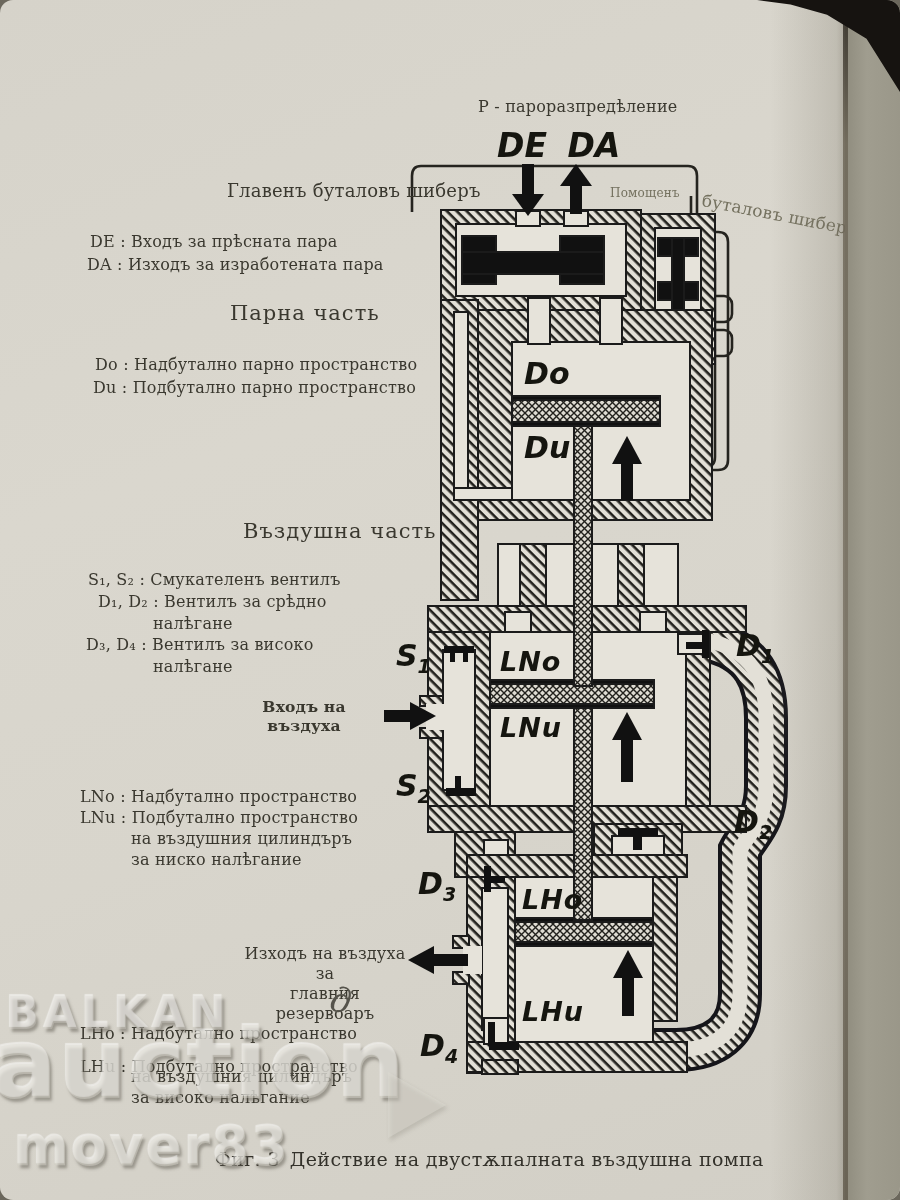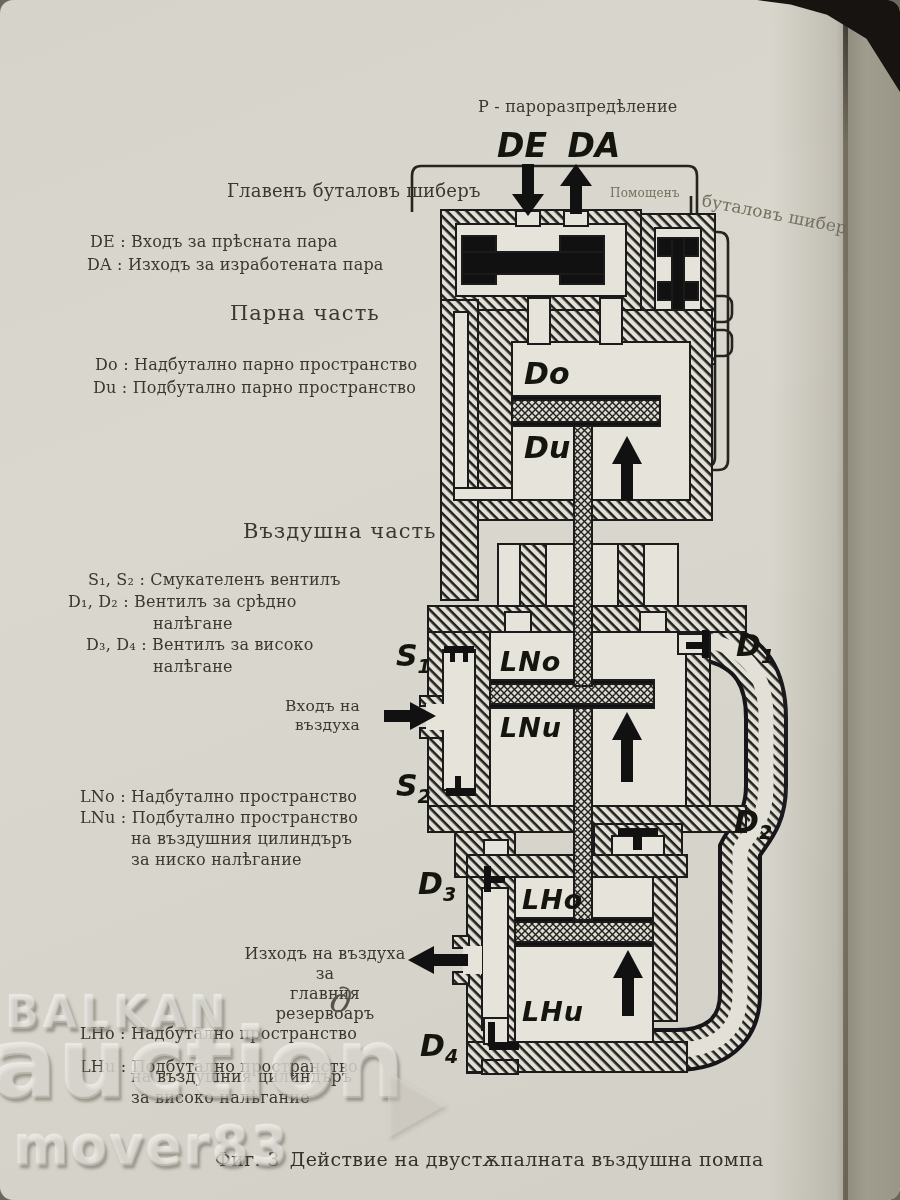--- a/index.html
+++ b/index.html
@@ -20,21 +20,21 @@
   .title{font-size:21px;letter-spacing:1px;}
   .small{font-size:15.5px;}
   .gray{color:#74715f;}
   .dl{position:absolute;font-family:"DejaVu Sans",sans-serif;font-style:italic;font-weight:bold;
       font-size:30px;color:#15150f;white-space:nowrap;}
   .dl sub{font-size:19px;line-height:0;}
   .dl.med{font-size:27px;letter-spacing:1px;}
   .dl.big{font-size:33px;word-spacing:9px;}
   .caption{font-size:19px;letter-spacing:.4px;color:#33312a;}
   .blockc{text-align:center;white-space:normal;line-height:20px;}
-  .blockr{text-align:right;white-space:normal;line-height:19px;}
+  .blockr{text-align:center;white-space:normal;line-height:19px;font-weight:bold;}
   
   .wm{position:absolute;font-family:"DejaVu Sans",sans-serif;font-weight:bold;
       color:rgba(224,221,212,.42);
       text-shadow:-1px -2px 1px rgba(255,255,255,.5),2px 3px 3px rgba(96,92,82,.5);
       pointer-events:none;}
   .wm1{font-size:44px;letter-spacing:4px;color:rgba(219,216,207,.30);}
   .wm2{font-size:97px;letter-spacing:1px;}
   .wm3{font-size:53px;letter-spacing:2px;}
   .wm-tri{position:absolute;width:0;height:0;border-top:33px solid transparent;
       border-bottom:33px solid transparent;border-left:58px solid rgba(222,219,210,.45);
@@ -232,21 +232,21 @@
   </div>
   <div class="hand" style="left:330px;top:980px;">д</div>
 
   <div class="t" style="left:90px;top:232px;">DE : Входъ за прѣсната пара</div>
   <div class="t" style="left:87px;top:255px;">DA : Изходъ за изработената пара</div>
   <div class="t title" style="left:230px;top:301px;">Парна часть</div>
   <div class="t" style="left:95px;top:355px;">Do : Надбутално парно пространство</div>
   <div class="t" style="left:93px;top:378px;">Du : Подбутално парно пространство</div>
   <div class="t title" style="left:243px;top:519px;">Въздушна часть</div>
   <div class="t" style="left:88px;top:570px;">S₁, S₂ : Смукателенъ вентилъ</div>
-  <div class="t" style="left:68px;top:592px;">D₁, D₂ : Вентилъ за срѣдно</div>
+  <div class="t" style="left:98px;top:592px;">D₁, D₂ : Вентилъ за срѣдно</div>
   <div class="t" style="left:153px;top:614px;">налѣгане</div>
   <div class="t" style="left:86px;top:635px;">D₃, D₄ : Вентилъ за високо</div>
   <div class="t" style="left:153px;top:657px;">налѣгане</div>
   <div class="t" style="left:80px;top:787px;">LNo : Надбутално пространство</div>
   <div class="t" style="left:80px;top:808px;">LNu : Подбутално пространство</div>
   <div class="t" style="left:131px;top:829px;">на въздушния цилиндъръ</div>
   <div class="t" style="left:131px;top:850px;">за ниско налѣгание</div>
   <div class="t" style="left:80px;top:1024px;">LHo : Надбутално пространство</div>
   <div class="t" style="left:80px;top:1057px;">LHu : Подбутално пространство</div>
   <div class="t" style="left:131px;top:1067px;">на въздушния цилиндъръ</div>

